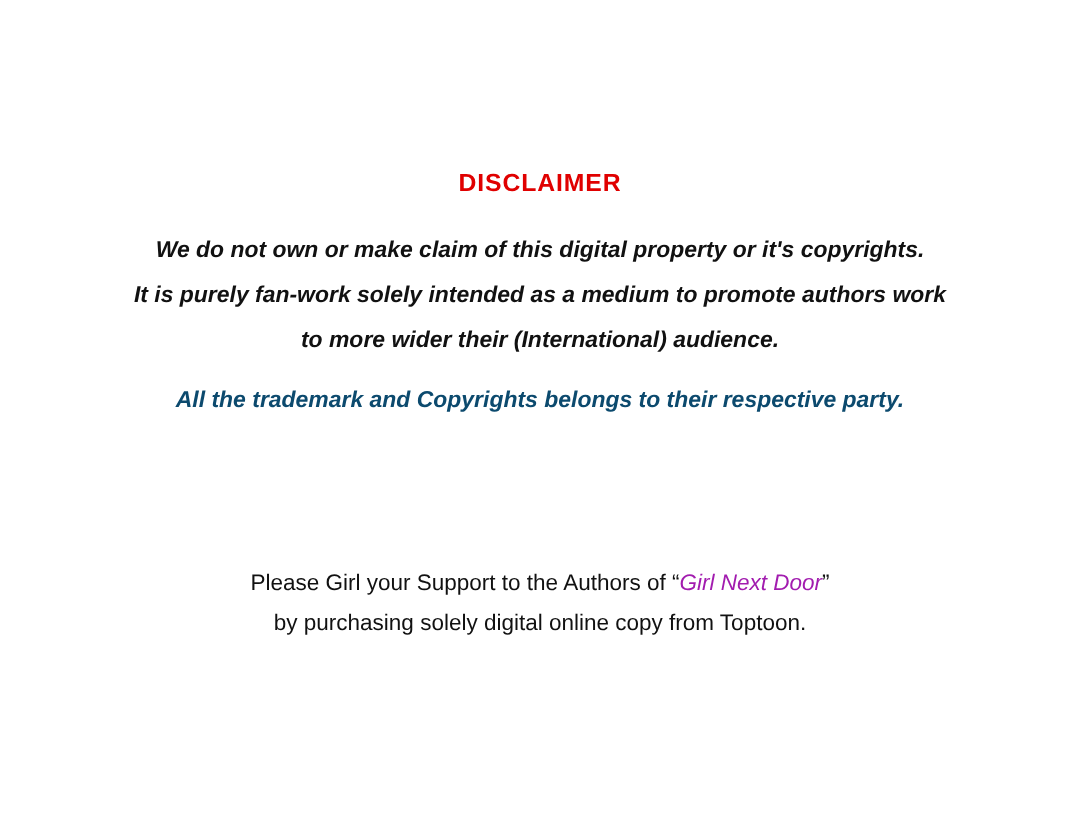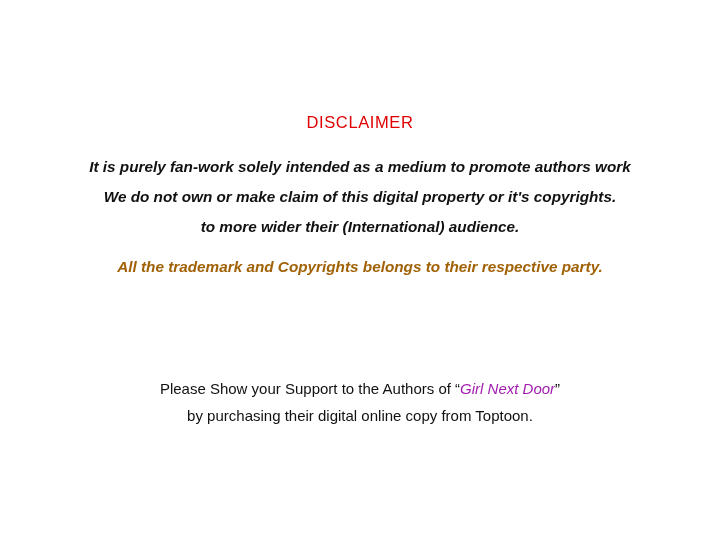--- a/index.html
+++ b/index.html
@@ -20,21 +20,21 @@
     height: 558px;
     box-sizing: border-box;
   }
   .title {
     position: absolute;
     top: 113px;
     left: 0;
     width: 720px;
     text-align: center;
     font-size: 16.5px;
-    font-weight: normal;
+    font-weight: bold;
     letter-spacing: 0.6px;
     color: #e00000;
   }
   .body-block {
     position: absolute;
     top: 152px;
     left: 0;
     width: 720px;
     text-align: center;
   }
@@ -47,21 +47,21 @@
     white-space: nowrap;
   }
   .spacer-line {
     height: 10px;
   }
   .trademark-line {
     font-style: italic;
     font-weight: bold;
     font-size: 15.3px;
     line-height: 30px;
-    color: #a16207;
+    color: #0c4a6e;
     white-space: nowrap;
   }
   .support-block {
     position: absolute;
     top: 375px;
     left: 0;
     width: 720px;
     text-align: center;
   }
   .support-line {
@@ -76,27 +76,27 @@
   }
 </style>
 </head>
 <body>
 
 <div class="page">
 
   <div class="title">DISCLAIMER</div>
 
   <div class="body-block">
+    <div class="body-line">We do not own or make claim of this digital property or it's copyrights.</div>
     <div class="body-line">It is purely fan-work solely intended as a medium to promote authors work</div>
-    <div class="body-line">We do not own or make claim of this digital property or it's copyrights.</div>
     <div class="body-line">to more wider their (International) audience.</div>
     <div class="spacer-line"></div>
     <div class="trademark-line">All the trademark and Copyrights belongs to their respective party.</div>
   </div>
 
   <div class="support-block">
     <div class="support-line">
-      <span>Please Show your Support to the Authors of “</span><span class="work-title">Girl Next Door</span><span>”</span>
+      <span>Please Girl your Support to the Authors of “</span><span class="work-title">Girl Next Door</span><span>”</span>
     </div>
-    <div class="support-line">by purchasing their digital online copy from Toptoon.</div>
+    <div class="support-line">by purchasing solely digital online copy from Toptoon.</div>
   </div>
 
 </div>
 
 </body></html>

